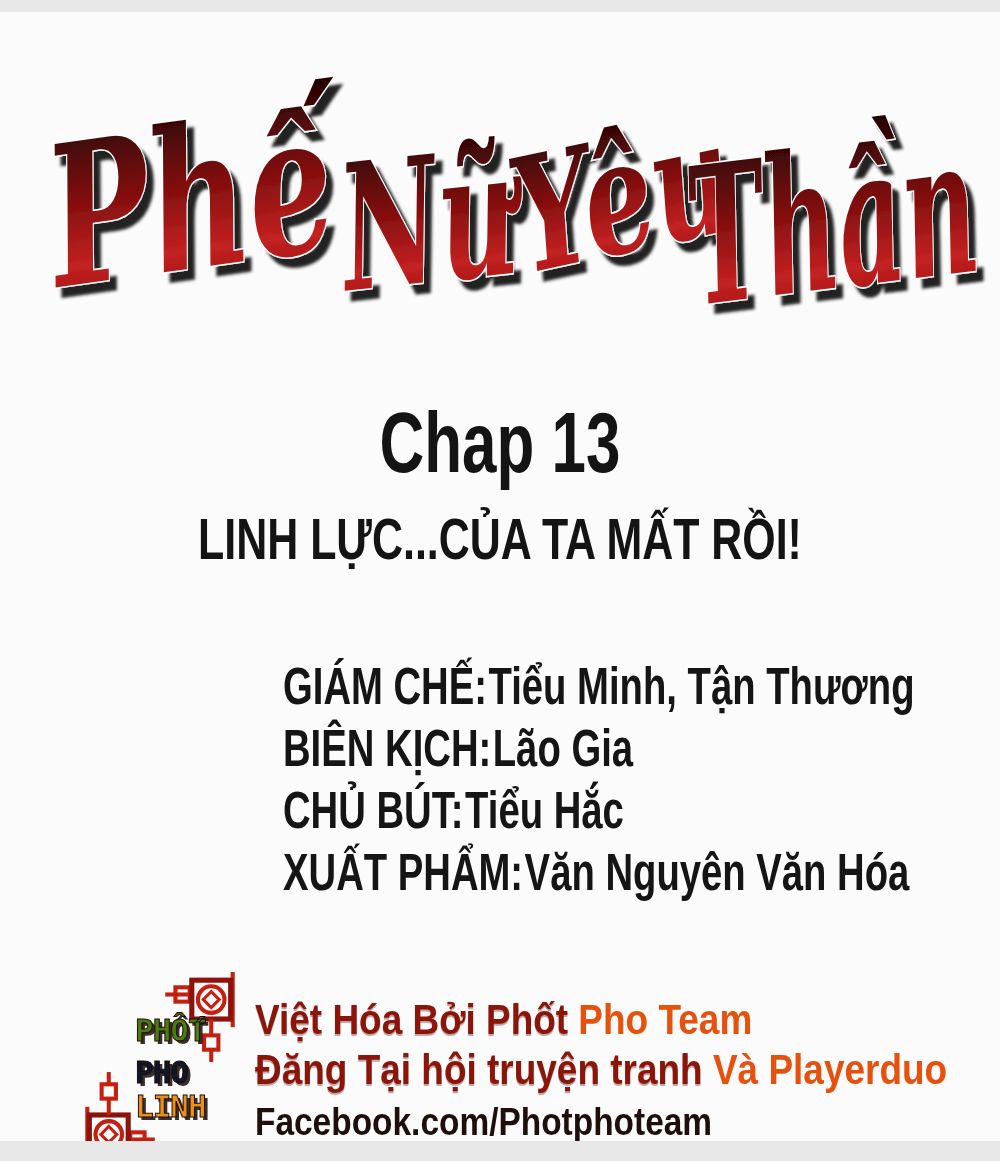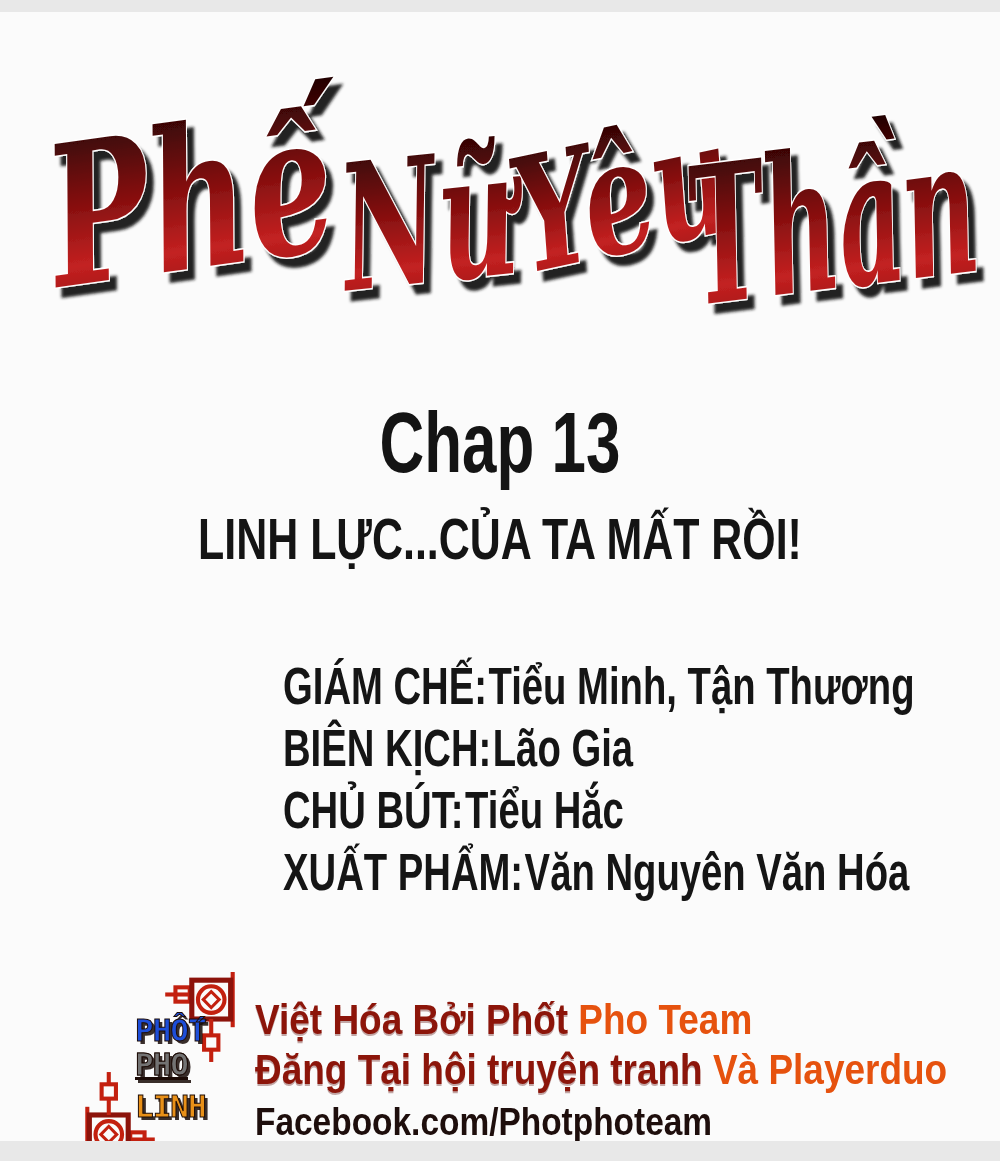--- a/index.html
+++ b/index.html
@@ -39,22 +39,22 @@
   .orn{position:absolute;z-index:1;}
   .orn-tr{left:82px;top:2px;width:72px;height:92px;}
   .orn-bl{left:0px;top:100px;width:72px;height:92px;transform:rotate(180deg);}
   .logo-line{
     position:absolute;left:52px;z-index:2;
     font-family:"DejaVu Sans Mono",monospace;font-weight:bold;font-size:31px;
     letter-spacing:-1px;white-space:nowrap;
     -webkit-text-stroke:1px #1c0b06;
     text-shadow:3px 3px 0 rgba(22,9,6,.85);
   }
-  .logo-l1{top:42px;color:#1d4ed8;}
-  .logo-l2{top:76px;color:#737373;text-decoration:underline;}
+  .logo-l1{top:42px;color:#4d7c0f;}
+  .logo-l2{top:84px;color:#0f172a;}
   .logo-l3{top:118px;color:#e89018;}
   .f-line{
     position:absolute;left:255px;font-weight:bold;white-space:nowrap;
     transform:scaleX(.88);transform-origin:0 0;
   }
   .f-line1{top:984px;font-size:42px;line-height:48px;}
   .f-line2{top:1034px;font-size:42px;line-height:48px;}
   .f-line3{top:1088px;font-size:38px;line-height:44px;color:#1e0e0c;}
   .f-dark{color:#8c150a;text-shadow:0 2px 0 rgba(90,10,5,.35);}
   .f-orange{color:#e6520e;}

